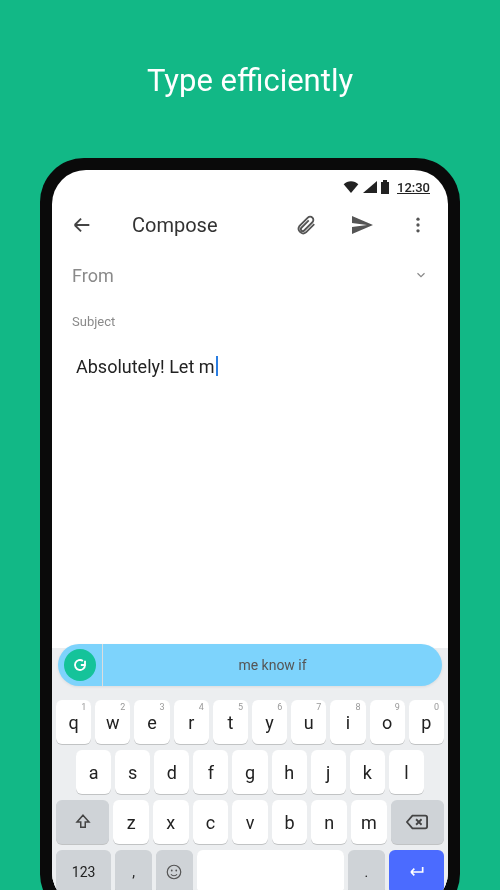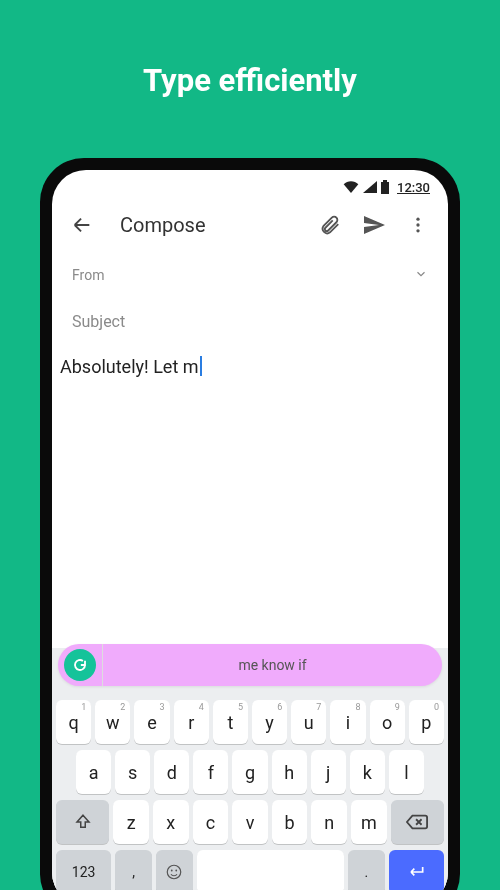--- a/index.html
+++ b/index.html
@@ -6,21 +6,21 @@
   html, body { width: 500px; height: 890px; }
   body {
     background: #12b886;
     font-family: -apple-system, Roboto, "Helvetica Neue", Arial, sans-serif;
     position: relative;
     overflow: hidden;
   }
   .headline {
     color: #fff;
     font-size: 31px;
-    font-weight: 700;
+    font-weight: 400;
     text-align: center;
     padding-top: 62px;
   }
   .phone {
     position: absolute;
     top: 158px;
     left: 50%;
     transform: translateX(-50%);
     width: 420px;
     height: 760px;
@@ -48,58 +48,58 @@
     color: #222;
     text-decoration: underline;
   }
   .statusbar svg { display: block; }
   .statusbar .time { margin-left: 4px; font-weight: 500; }
   .appbar {
     display: flex;
     align-items: center;
     height: 54px;
     padding: 0 12px;
-    gap: 8px;
+    gap: 20px;
   }
   .appbar .title { font-size: 20px; color: #333; margin-left: 12px; flex: 0 0 auto; }
   .appbar .spacer { flex: 1; }
   .icon-btn { width: 36px; height: 36px; display: flex; align-items: center; justify-content: center; color: #555; }
   .fields { padding: 0 20px; }
   .field-row {
     display: flex;
     align-items: center;
     justify-content: space-between;
     height: 46px;
-    font-size: 14px;
+    font-size: 18px;
     color: #8a8a8a;
   }
-  .subject-row { height: 46px; display:flex; align-items:center; font-size:16px; color:#8a8a8a;}
+  .subject-row { height: 46px; display:flex; align-items:center; font-size:13px; color:#8a8a8a;}
   .body-text {
-    padding: 12px 8px;
+    padding: 12px 24px;
     font-size: 18px;
     color: #222;
     position: relative;
     display: inline-block;
   }
   .caret {
     display: inline-block;
     width: 2px;
     height: 20px;
     background: #2a7de1;
     vertical-align: -3px;
     margin-left: 1px;
   }
   .kbd-wrap {
     margin-top: auto;
     background: #eceef0;
   }
   .suggestbar {
     display: flex;
     align-items: center;
-    background: #f0abfc;
+    background: #7dd3fc;
     border-radius: 22px;
     margin: 0 6px 6px 6px;
     height: 42px;
     box-shadow: 0 1px 3px rgba(0,0,0,0.08);
     position: relative;
     top: -4px;
   }
   .g-logo {
     width: 32px; height: 32px; border-radius: 50%;
     background: #15c39a;

